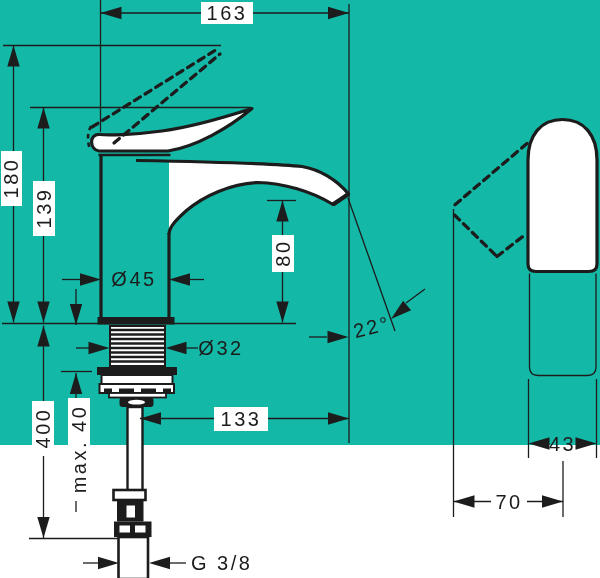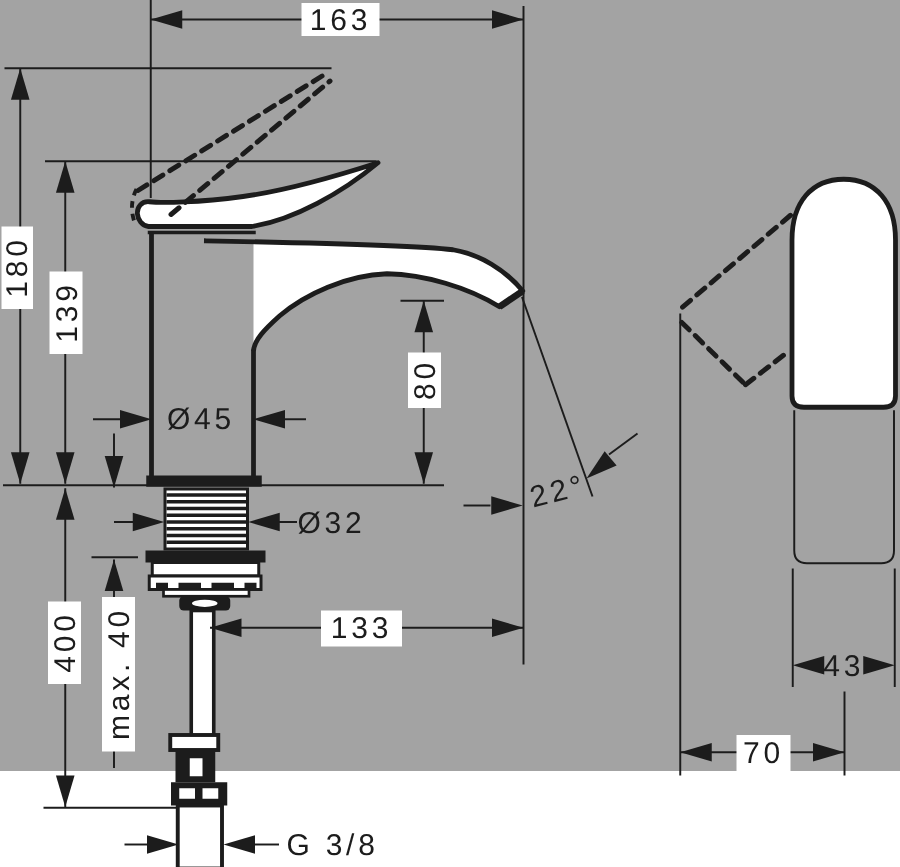--- a/index.html
+++ b/index.html
@@ -1,18 +1,18 @@
 <!DOCTYPE html>
 <html><head>
 <meta charset="utf-8">
 <style>
   html,body { margin:0; padding:0; }
   body { width:600px; height:578px; background:#ffffff; overflow:hidden;
          font-family:"Liberation Sans", sans-serif; }
-  #stage { position:relative; width:600px; height:514px; background:#a3a3a3; }
+  #stage { position:relative; width:600px; height:445px; background:#14b8a6; }
   svg { position:absolute; left:0; top:0; }
   .ln   { stroke:#1c1c1c; stroke-width:1.3; fill:none; }
   .thk  { stroke:#1c1c1c; stroke-width:3.2; fill:#ffffff; stroke-linejoin:round; }
   .open { fill:none; }
   .blk  { fill:#1c1c1c; stroke:none; }
   .wht  { fill:#ffffff; }
   .frame{ fill:#ffffff; stroke:#1c1c1c; }
   .dsh  { stroke:#1c1c1c; stroke-width:3.3; fill:none; stroke-dasharray:7 5.5; stroke-linecap:round; }
   .dsh2 { stroke:#1c1c1c; stroke-width:2.6; fill:none; stroke-dasharray:4.5 4; }
   .gap  { fill:#ffffff; stroke:none; }

